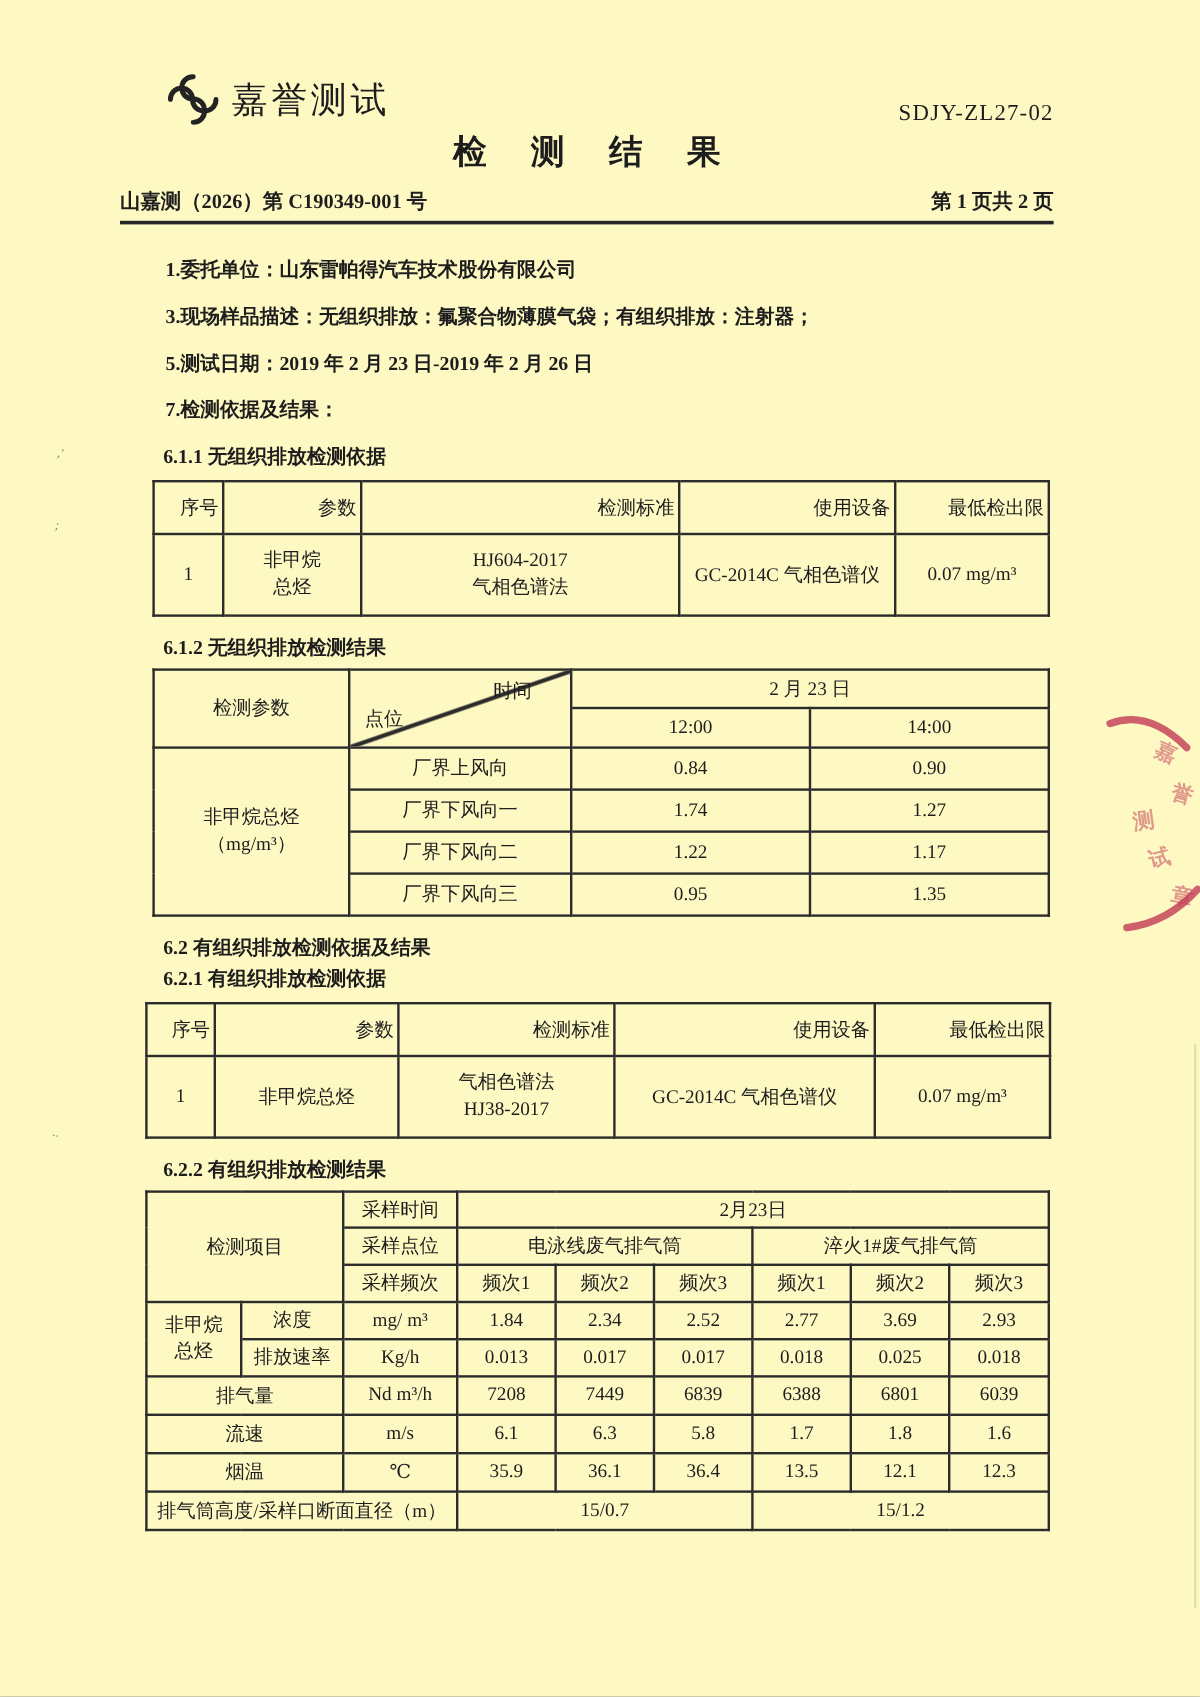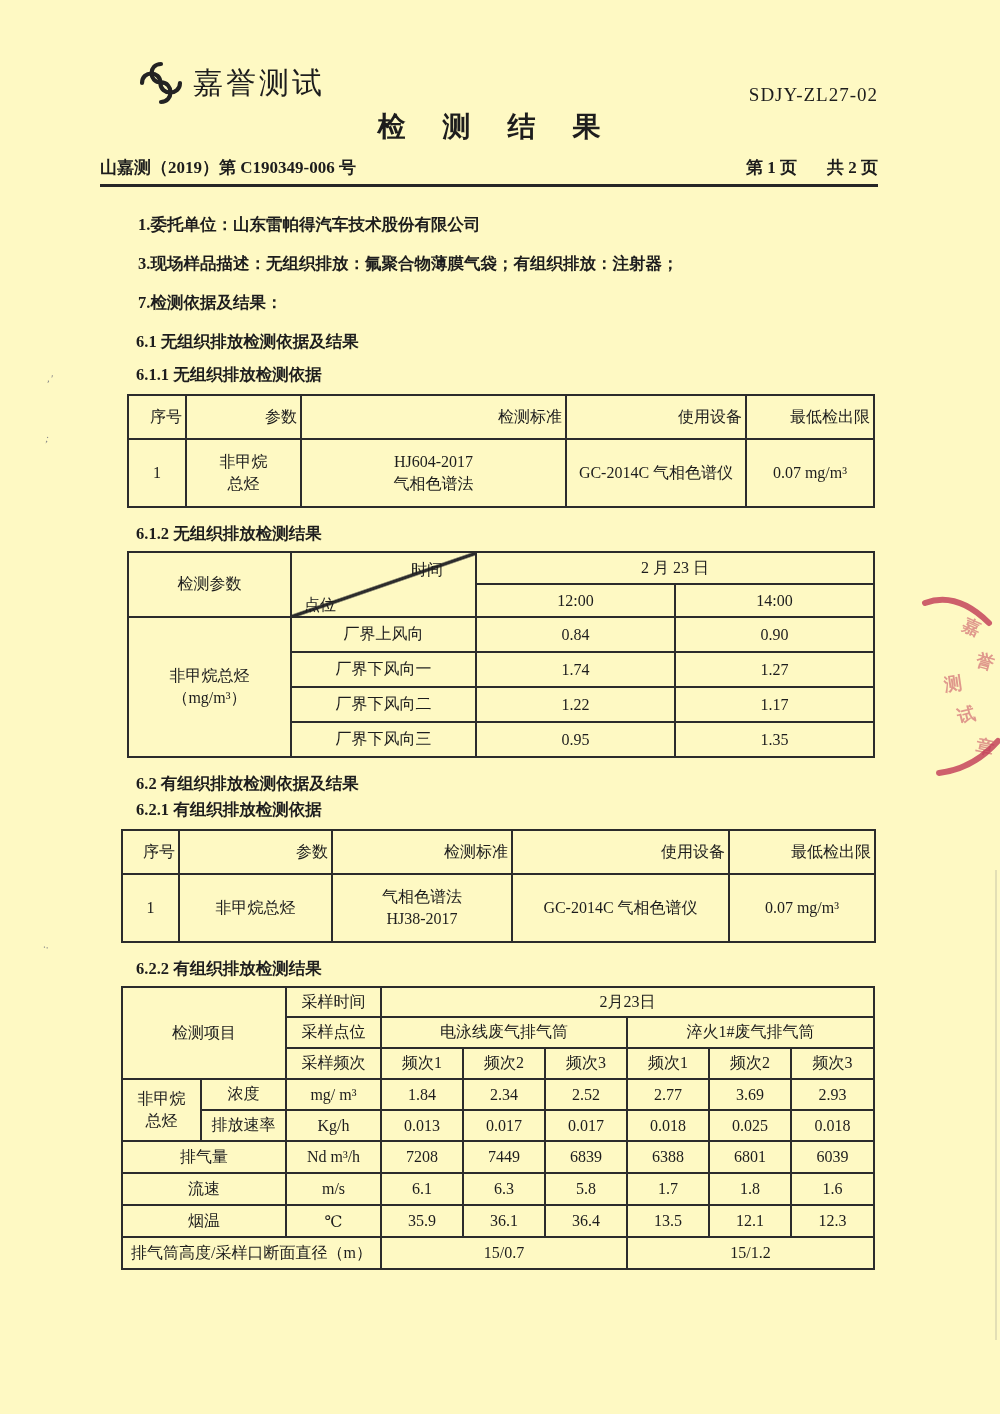--- a/index.html
+++ b/index.html
@@ -19,21 +19,21 @@
   .top-row { display:flex; justify-content:space-between; align-items:flex-start; }
   .brand { display:flex; align-items:center; gap:9px; margin-left:38px; }
   .brand-text { font-size:30px; letter-spacing:3px; font-weight:500; }
   .doc-code { font-size:19px; margin-top:24px; letter-spacing:1px; }
   .title { text-align:center; font-size:28px; font-weight:700; letter-spacing:15px; padding-left:15px; margin:2px 0 10px 0; }
   .ref-line {
     display:flex; justify-content:space-between; align-items:flex-end;
     border-bottom:3px solid #262626; padding-bottom:5px;
     font-size:17px; font-weight:600;
   }
-  .ref-line .pages { display:flex; gap:30px; }
+  .ref-line .pages { display:flex; }
 
   
   .info-list { margin:27px 0 0 38px; font-size:16.5px; font-weight:600; }
   .info-list p { margin:0 0 17px 0; line-height:22px; }
 
   
   .sec-heading { margin:11px 0 0 36px; font-size:16.5px; font-weight:700; line-height:22px; }
   .sec-heading.gap { margin-top:15px; }
 
   
@@ -54,21 +54,21 @@
   .cell-lines div { line-height:22px; }
 
   
   td.diag { position:relative; padding:0; }
   .diag-line { position:absolute; inset:0;
     background:linear-gradient(to bottom right,
       transparent calc(50% - 2px), #2c2c2c calc(50% - 0.5px),
       #2c2c2c calc(50% + 1.5px), transparent calc(50% + 3px));
   }
   .diag-top { position:absolute; top:7px; right:32px; }
-  .diag-bottom { position:absolute; bottom:0; left:12px; }
+  .diag-bottom { position:absolute; bottom:12px; left:12px; }
 
   
   .stamp { position:absolute; right:0; top:583px; width:95px; height:205px; pointer-events:none; }
 
   
   .speck { position:absolute; font-size:11px; color:#8a8a8a; transform:rotate(14deg); }
   .edge-shadow { position:absolute; right:3px; top:870px; width:2px; height:470px; background:rgba(130,130,130,.22); }
 </style>
 </head>
 <body>
@@ -85,34 +85,34 @@
           </g>
         </svg>
         <span class="brand-text">嘉誉测试</span>
       </div>
       <div class="doc-code">SDJY-ZL27-02</div>
     </div>
 
     <div class="title">检 测 结 果</div>
 
     <div class="ref-line">
-      <span>山嘉测（2019）第 C190349-006 号</span>
+      <span>山嘉测（2026）第 C190349-001 号</span>
       <span class="pages">
         <span>第 1 页</span>
         <span>共 2 页</span>
       </span>
     </div>
 
     <div class="info-list">
       <p>1.委托单位：山东雷帕得汽车技术股份有限公司</p>
       <p>3.现场样品描述：无组织排放：氟聚合物薄膜气袋；有组织排放：注射器；</p>
+      <p>5.测试日期：2019 年 2 月 23 日-2019 年 2 月 26 日</p>
       <p>7.检测依据及结果：</p>
     </div>
 
-    <div class="sec-heading">6.1 无组织排放检测依据及结果</div>
     <div class="sec-heading">6.1.1 无组织排放检测依据</div>
 
     <table class="tbl t-basis1">
       <colgroup>
           <col style="width:58px">
           <col style="width:115px">
           <col style="width:265px">
           <col style="width:180px">
           <col style="width:128px">
         </colgroup>

